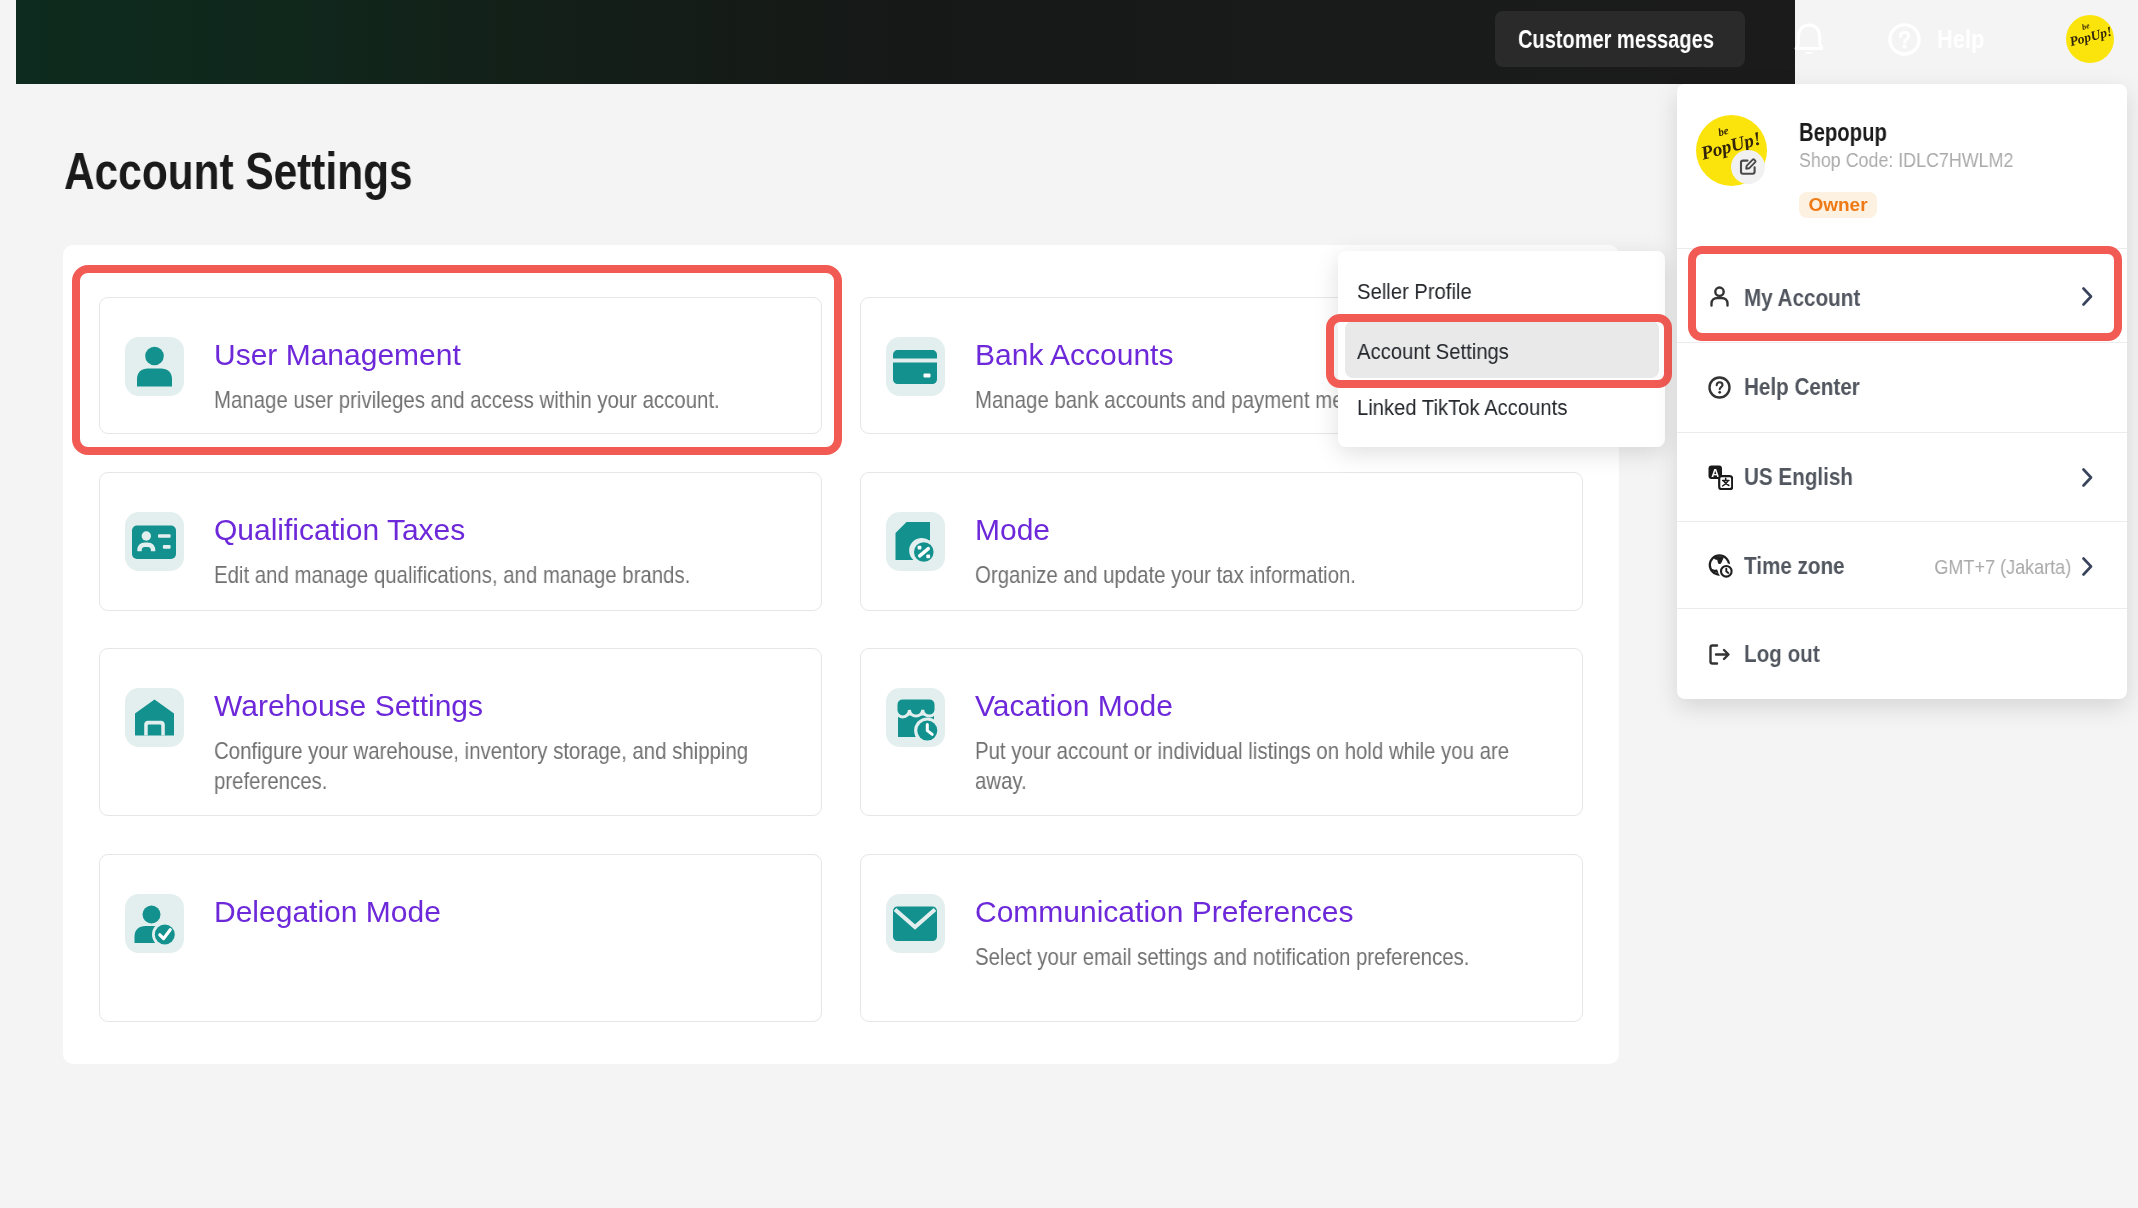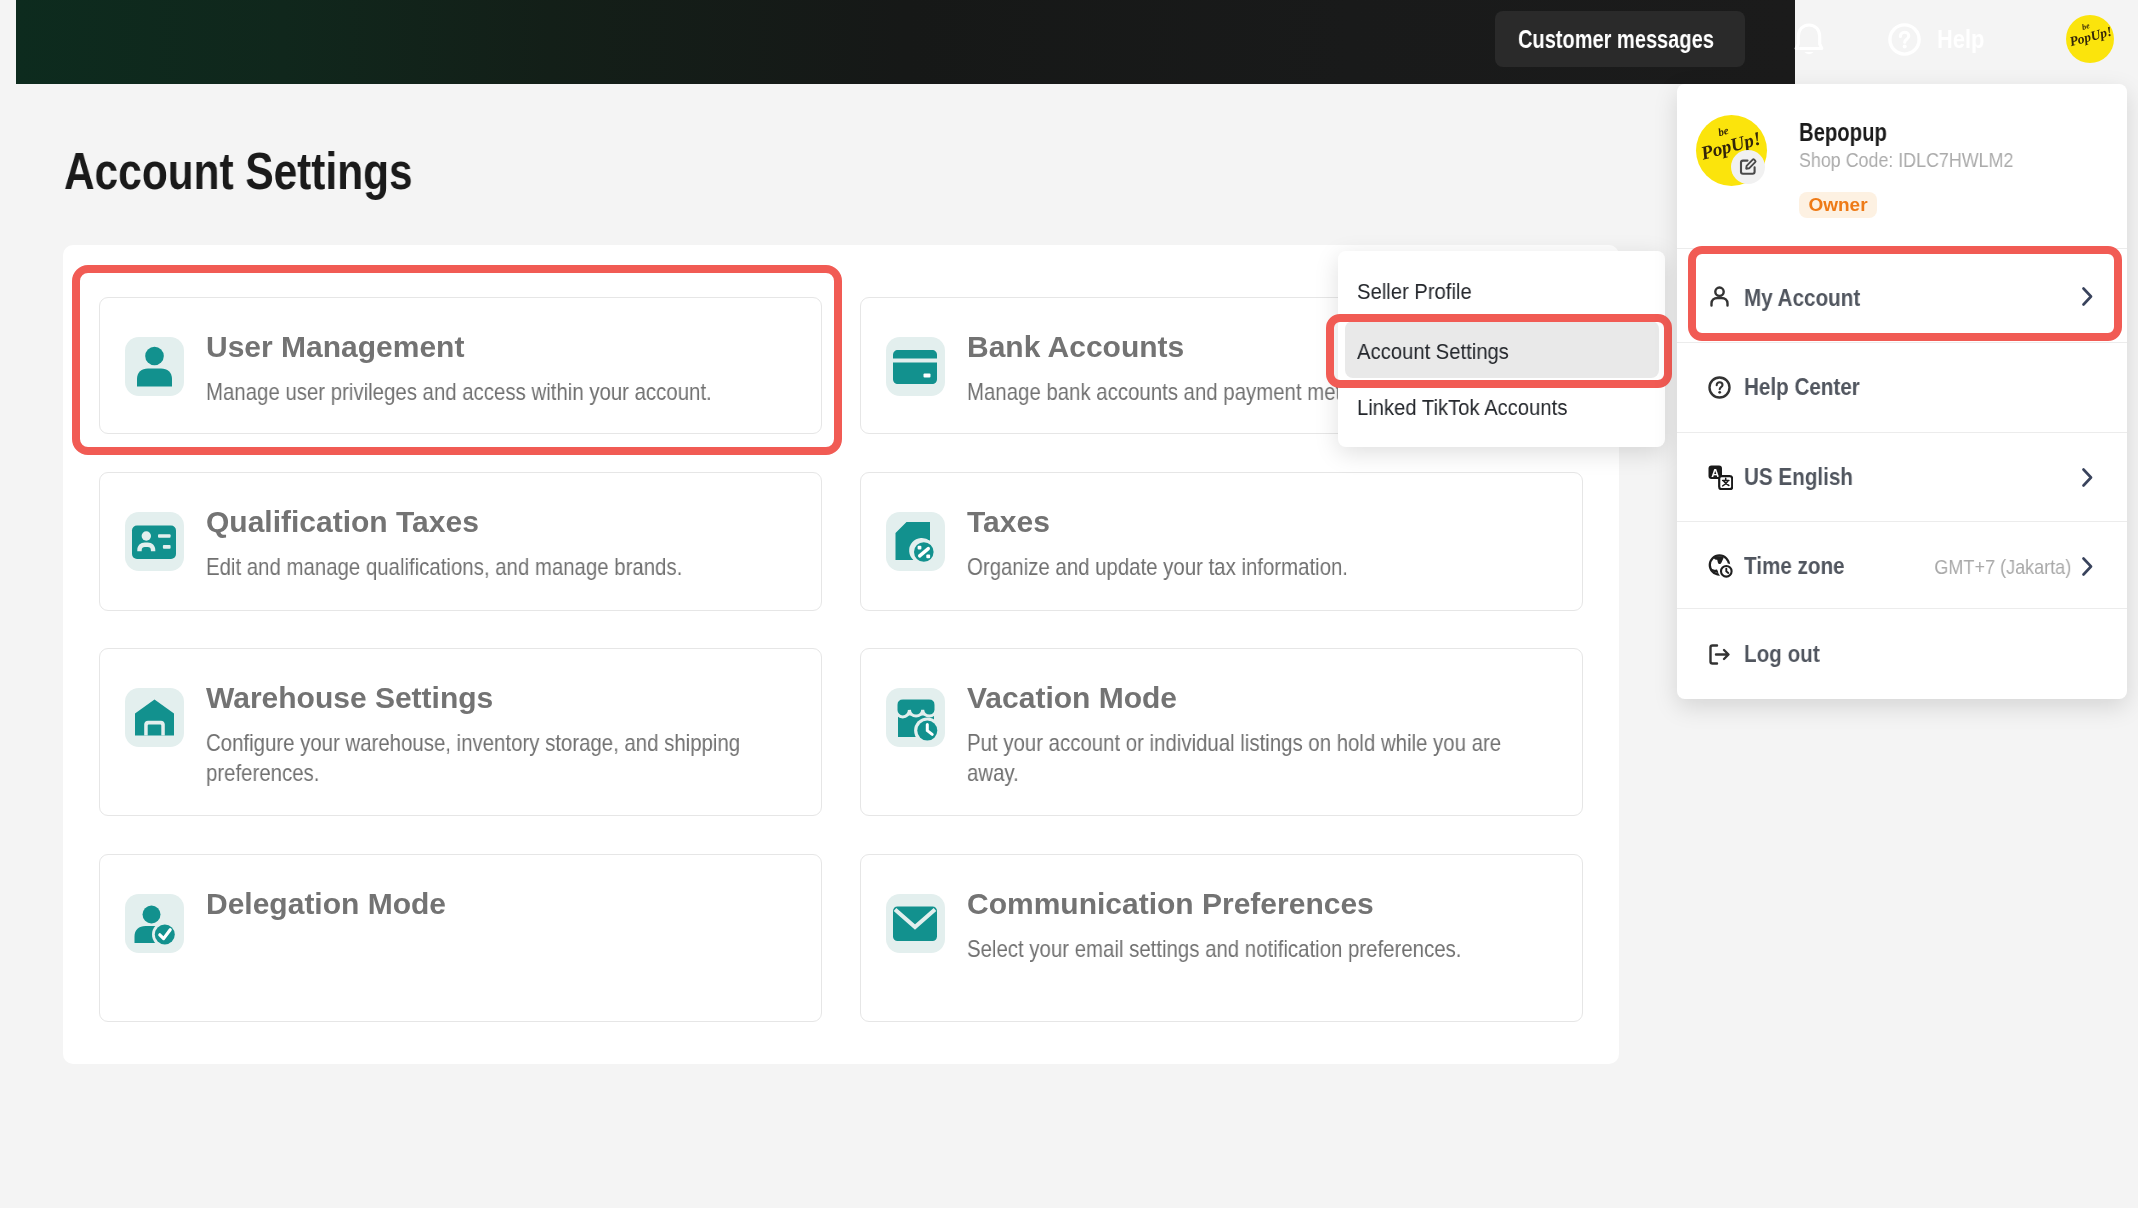--- a/index.html
+++ b/index.html
@@ -11,22 +11,22 @@
   #cmbtn span{position:absolute;left:23px;top:0;line-height:56px;transform-origin:0 50%;transform:scaleX(0.77);white-space:nowrap;will-change:transform}
   #helptxt{left:1921px;top:26px;color:#fff;font-size:26px;line-height:26px;font-weight:700;transform:scaleX(0.84);transform-origin:0 0;will-change:transform}
   
   #ptitle{left:64px;top:145px;font-size:52px;line-height:52px;font-weight:700;color:#1a1a1a}
   .sx{display:inline-block;transform-origin:0 0;white-space:nowrap;will-change:transform}
   
   #mainpanel{left:63px;top:245px;width:1556px;height:819px;background:#fff;border-radius:10px;z-index:1}
   .card{position:absolute;background:#fff;border:1px solid #e6e6e6;border-radius:9px;box-sizing:border-box;z-index:2}
   .tile{position:absolute;left:25px;top:39px;width:59px;height:59px;border-radius:14px;background:#e3efee}
   .tile svg{position:absolute;left:0;top:0}
-  .card h3{position:absolute;left:106px;top:34px;margin:0;font-size:30px;line-height:30px;font-weight:700;color:#737373}
-  .card p{position:absolute;left:106px;top:79px;margin:0;font-size:24px;color:#717171;line-height:30px}
+  .card h3{position:absolute;left:106px;top:34px;margin:8px;font-size:30px;line-height:30px;font-weight:400;color:#6d28d9}
+  .card p{position:absolute;left:106px;top:79px;margin:8px;font-size:24px;color:#717171;line-height:30px}
   .card p .dl{display:block;transform:scaleX(0.85);transform-origin:0 0;white-space:nowrap;height:30px;will-change:transform}
   
   .redbox{position:absolute;border:8px solid #f15b54;border-radius:16px;box-sizing:border-box}
   
   #menu{left:1338px;top:251px;width:327px;height:196px;background:#fff;border-radius:8px;box-shadow:0 6px 24px rgba(0,0,0,0.13);z-index:20}
   #menu .mi{position:absolute;left:19px;font-size:22px;line-height:22px;color:#23262b;transform:scaleX(0.92);transform-origin:0 0;white-space:nowrap;will-change:transform}
   #mhl{position:absolute;left:7px;top:70px;width:314px;height:57px;background:#e9e9e9;border-radius:8px}
   
   #upanel{left:1677px;top:84px;width:450px;height:615px;background:#fff;border-radius:8px;box-shadow:0 8px 24px rgba(0,0,0,0.13);z-index:40}
   #upanel .div{position:absolute;left:0;width:450px;height:1px;background:#ececec}
@@ -106,21 +106,21 @@
   <div class="tile">
       <svg width="59" height="59" viewBox="0 0 59 59">
     <path d="M20.5 10 L44 10 L44 29 A11.5 11.5 0 0 0 27.5 48 L9.5 48 L9.5 21 Z" fill="#12918e"></path>
     <circle cx="37.8" cy="40" r="12.8" fill="#e3efee"></circle>
     <circle cx="37.8" cy="40" r="9.8" fill="#12918e"></circle>
     <rect x="30.5" y="38.6" width="14.6" height="3.4" rx="1.7" fill="#fff" transform="rotate(-40 37.8 40)"></rect>
     <rect x="31.6" y="33.8" width="3.8" height="3.8" rx="1" fill="#fff"></rect>
     <rect x="40.3" y="42.4" width="3.8" height="3.8" rx="1" fill="#fff"></rect>
   </svg>
     </div>
-  <h3>Taxes</h3>
+  <h3>Mode</h3>
   <p>
       <span class="dl">Organize and update your tax information.</span>
     </p>
 </div>
 
 <div class="card" style="left:99px;top:648px;width:723px;height:168px">
   <div class="tile">
       <svg width="59" height="59" viewBox="0 0 59 59">
     <path d="M29.5 11.5 L49 25.5 L49 47.5 L10 47.5 L10 25.5 Z" fill="#12918e"></path>
     <path d="M19.2 47.5 L19.2 36.5 C19.2 34.3 20.8 32.8 23 32.8 L36 32.8 C38.2 32.8 39.8 34.3 39.8 36.5 L39.8 47.5 L36.3 47.5 L36.3 37.8 C36.3 36.9 35.8 36.4 34.9 36.4 L24.1 36.4 C23.2 36.4 22.7 36.9 22.7 37.8 L22.7 47.5 Z" fill="#e3efee"></path>

